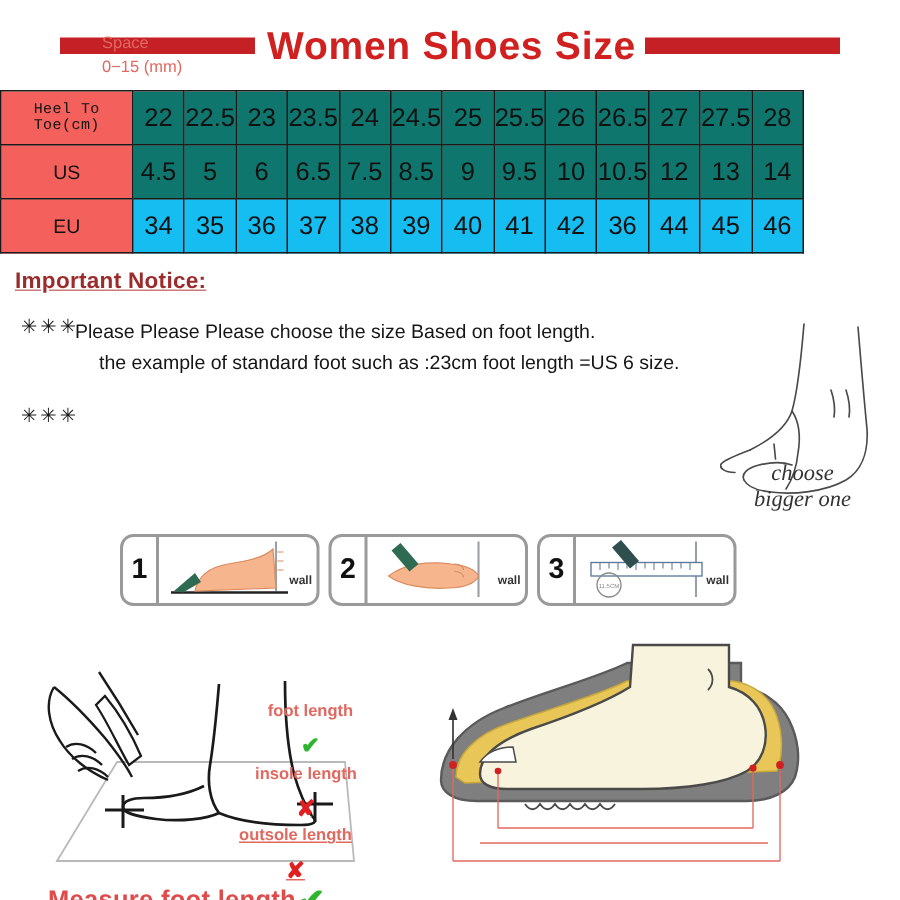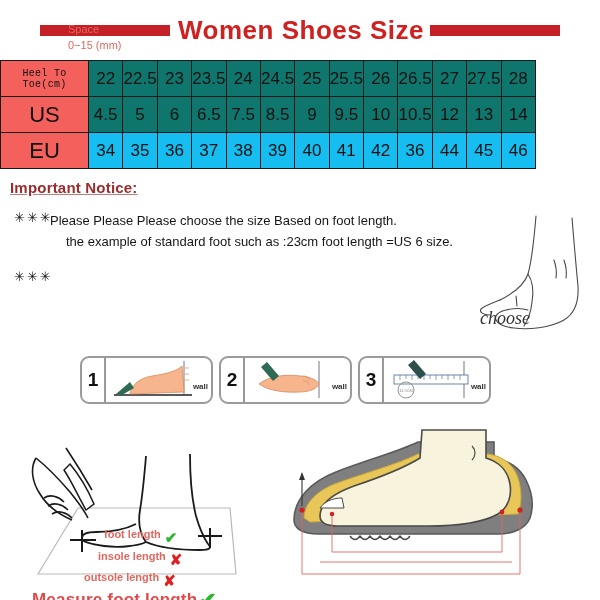--- a/index.html
+++ b/index.html
@@ -42,21 +42,21 @@
     text-align: center;
     vertical-align: middle;
     height: 36px;
     font-size: 17px;
     color: #111;
     font-family: "Liberation Sans", sans-serif;
   }
   .size-table td.rowlabel {
     background: #f4615c;
     width: 88px;
-    font-size: 22px;
+    font-size: 13px;
     font-weight: normal;
   }
   .size-table td.rowlabel.small {
     font-size: 10px;
     font-family: "Liberation Mono", monospace;
     letter-spacing: 0.3px;
   }
   .size-table td.tan { background: #0f766e; }
   .size-table td.cyan { background: #15bdf0; }
 
@@ -96,24 +96,24 @@
     right: 2px;
     top: 208px;
     width: 118px;
     height: 140px;
   }
   .sketch-caption {
     position: absolute;
     right: 10px;
     top: 308px;
     width: 110px;
-    text-align: left;
+    text-align: center;
     font-family: "Liberation Serif", serif;
     font-style: italic;
-    font-size: 18px;
+    font-size: 15px;
     color: #333;
     line-height: 1.15;
   }
 
   
   .steps {
     position: absolute;
     top: 356px;
     left: 80px;
     display: flex;
@@ -193,24 +193,24 @@
   }
   .len-labels {
     position: absolute;
     left: 70px; bottom: 8px;
     width: 240px;
     font-size: 11px;
     font-weight: bold;
     color: #e0685f;
     line-height: 1.45;
   }
-  .len-row { display: flex; gap: 4px; }
+  .len-row { display: flex; align-items: center; gap: 4px; flex-direction: column; }
   .len-row.r1 { padding-left: 34px; }
   .len-row.r2 { padding-left: 28px; }
-  .len-row.r3 { padding-left: 14px; }
+  .len-row.r3 { padding-left: 14px; text-decoration: underline; }
   .mark-ok { color: #2db52d; font-size: 15px; }
   .mark-no { color: #e02020; font-size: 15px; font-weight: bold; }
 </style>
 </head>
 <body>
 
 <div class="title-row">
   <div class="title-bar left"></div>
   <div class="title-text">Women  Shoes  Size</div>
   <div class="title-bar right"></div>
@@ -295,20 +295,21 @@
       <path d="M20 92 C12 95 4 98 1 101 C-1 104 3 107 10 107"></path>
       <path d="M48 66 C52 72 54 82 52 94 C51 104 48 112 44 118"></path>
       <path d="M74 52 C76 58 77 64 76 70"></path>
       <path d="M84 52 C86 58 87 64 86 70"></path>
       <path d="M36 88 L37 98"></path>
     </g>
   </svg>
 </div>
 <div class="sketch-caption">
   <div>choose</div>
+  <div>bigger one</div>
 </div>
 
 <div class="steps">
 
   <div class="step-panel">
     <div class="step-num">1</div>
     <div class="step-art">
       <svg viewBox="0 0 105 44" width="105" height="44">
         <line x1="78" y1="3" x2="78" y2="36" stroke="#9aa0a6" stroke-width="1.4"></line>
         <line x1="8" y1="37" x2="86" y2="37" stroke="#222" stroke-width="1.6"></line>

